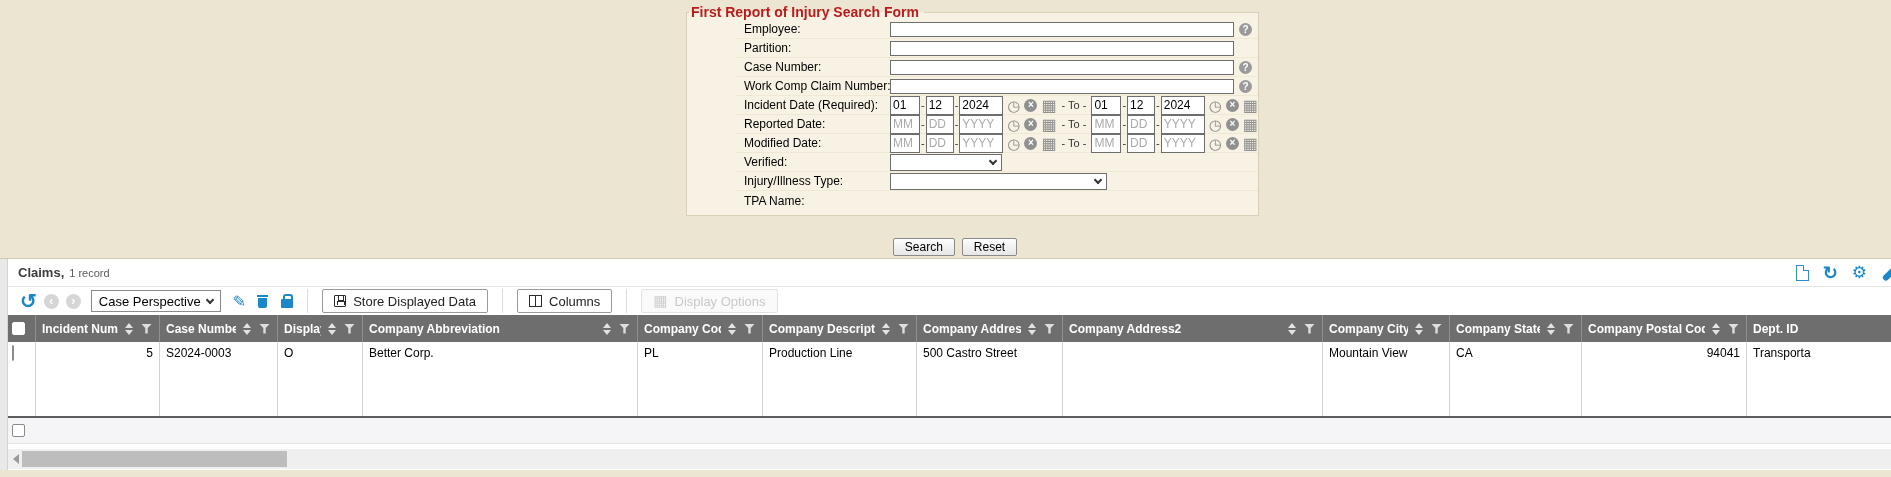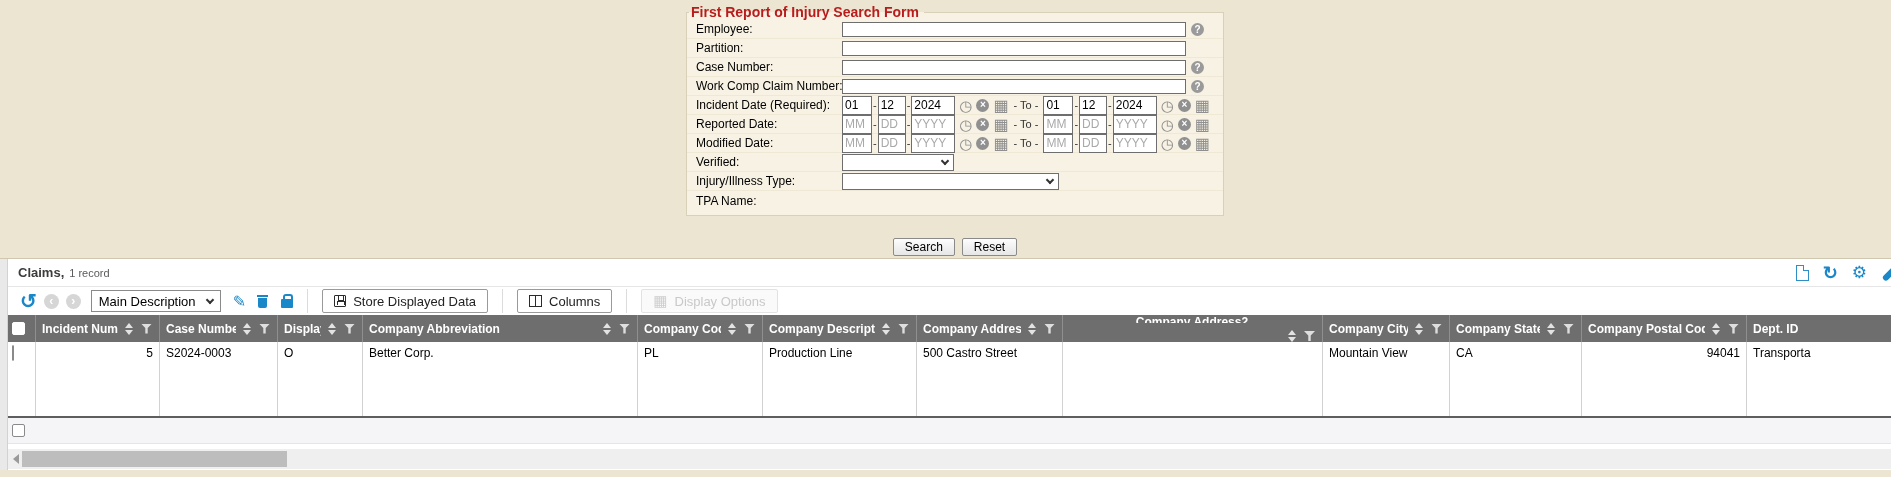--- a/index.html
+++ b/index.html
@@ -9,21 +9,21 @@
     background: #ece5d1; overflow: hidden;
     font-family: "Liberation Sans", sans-serif; font-size: 12px; color:#000;
   }
 
   
   fieldset.sform {
     position: absolute; left: 686px; top: 4px; width: 538px;
     background: #f7f2e3; border: 1px solid #d8d0b9; padding: 0 0 5px 0;
   }
   fieldset.sform legend { font-size: 14px; font-weight: bold; color: #b91c1c; padding: 0 5px 0 2px; margin-left: 2px; }
-  .frow { display: flex; align-items: center; height: 19px; border-bottom: 1px solid #efe8d4; }
+  .frow { display: flex; align-items: center; height: 19px; border-bottom: 1px solid #efe8d4; margin-left: 48px; }
   .frow:last-of-type { border-bottom: none; }
   .flabel { width: 155px; padding-left: 9px; white-space: nowrap; flex: 0 0 auto; }
   .ffield { display: flex; align-items: center; flex: 1 1 auto; }
   input.ftext { width: 344px; height: 15px; border: 1px solid #6e6e6e; background:#fff; font-family: inherit; font-size: 12px; padding: 0 2px; }
   input.dinp { height: 19px; border: 1px solid #6e6e6e; background:#fff; font-family: inherit; font-size: 12px; padding: 0 2px; }
   input.dinp::placeholder, input.ftext::placeholder { color:#a9a9a9; }
   .w-mm { width: 30px; } .w-dd { width: 28px; } .w-yy { width: 44px; }
   .ddash { color:#333; margin: 0 1px; font-size: 11px; }
   .help { width: 13px; height: 13px; border-radius: 50%; background: #9a9a9a; color: #fff;
           font-size: 10px; font-weight: bold; line-height: 13px; text-align: center; margin-left: 5px; flex:0 0 auto; }
@@ -260,21 +260,21 @@
         <span class="ico-gear">⚙</span>
         <span class="ico-wrench"></span>
       </span>
     </div>
 
     <div class="ctoolbar">
       <span class="ico-undo">↺</span>
       <span class="navcirc">‹</span>
       <span class="navcirc">›</span>
       <div class="tselect">
-        <span class="selval">Main Description</span>
+        <span class="selval">Case Perspective</span>
         <span class="chev"></span>
       </div>
       <span class="ico-edit">✎</span>
       <span class="ico-trash"></span>
       <span class="ico-lock"></span>
       <span class="vdiv"></span>
       <button class="tbtn">
         <span class="ico-disk"></span>
         <span>Store Displayed Data</span>
       </button>
@@ -336,21 +336,21 @@
             <span class="funnel"></span>
           </span>
         </div>
         <div class="hcell" style="width: 146px;">
           <span class="hlabel">Company Address1</span>
           <span class="hicons">
             <span class="sorticon"></span>
             <span class="funnel"></span>
           </span>
         </div>
-        <div class="hcell" style="width: 260px; flex-direction: column;">
+        <div class="hcell" style="width: 260px;">
           <span class="hlabel">Company Address2</span>
           <span class="hicons">
             <span class="sorticon"></span>
             <span class="funnel"></span>
           </span>
         </div>
         <div class="hcell" style="width: 127px;">
           <span class="hlabel">Company City</span>
           <span class="hicons">
             <span class="sorticon"></span>

